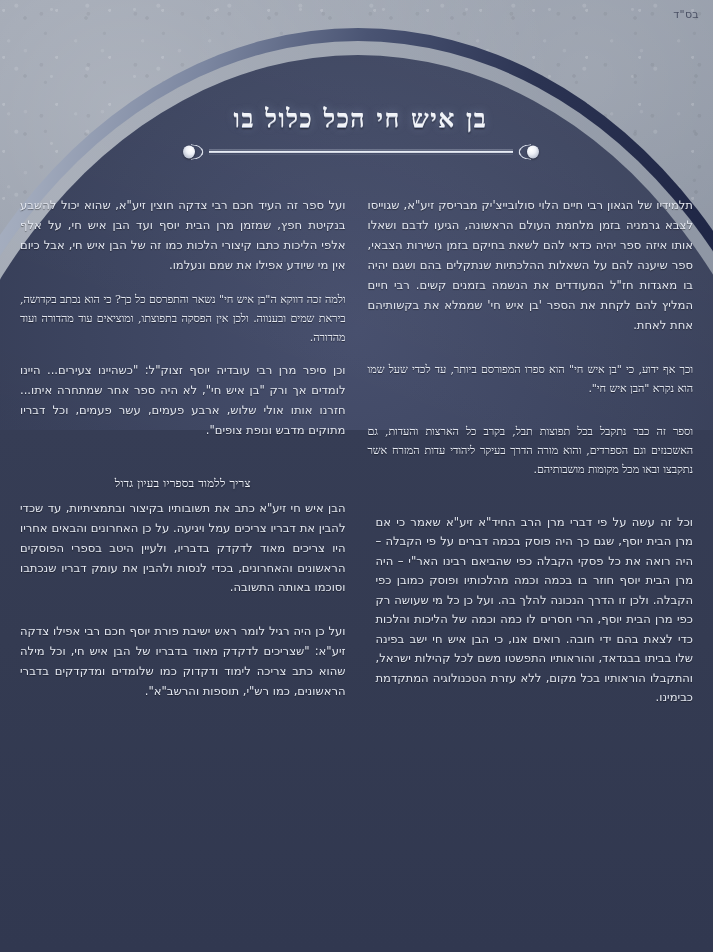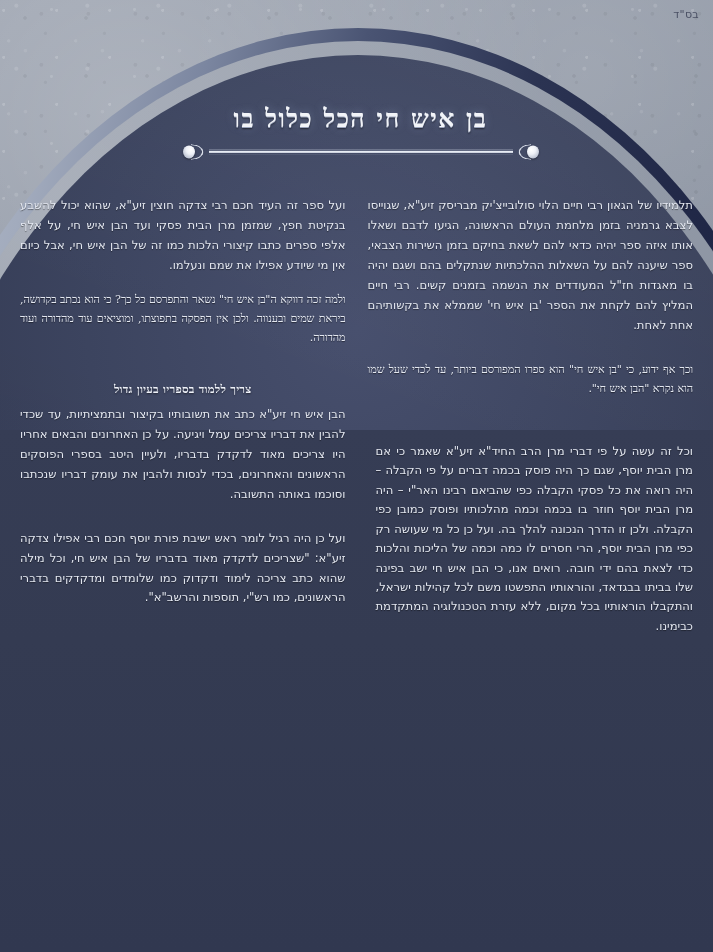--- a/index.html
+++ b/index.html
@@ -226,21 +226,21 @@
     font-family: "DejaVu Serif", "Liberation Serif", serif;
     font-size: 11.1px;
     letter-spacing: -.1px;
   }
   p.para.tight { line-height: 1.68; margin-left: 8px; }
 
   h2.sub {
     margin: 4px 0 9px 0;
     font-family: "DejaVu Serif", "Liberation Serif", serif;
     font-size: 11.6px;
-    font-weight: 700;
+    font-weight: 400;
     color: #eef1f8;
     text-align: center;
     letter-spacing: .2px;
     text-shadow: 0 1px 2px rgba(0,0,0,.5);
   }
 
   .spacer-sm { height: 10px; }
   .spacer-md { height: 17px; }
 </style>
 </head>
@@ -277,28 +277,30 @@
     </div>
   </div>
 
   <div class="columns">
 
     <div class="col">
       <p class="para">תלמידיו של הגאון רבי חיים הלוי סולובייצ'יק מבריסק זיע"א, שגוייסו לצבא גרמניה בזמן מלחמת העולם הראשונה, הגיעו לדבם ושאלו אותו איזה ספר יהיה כדאי להם לשאת בחיקם בזמן השירות הצבאי, ספר שיענה להם על השאלות ההלכתיות שנתקלים בהם ושגם יהיה בו מאגדות חז"ל המעודדים את הנשמה בזמנים קשים. רבי חיים המליץ להם לקחת את הספר 'בן איש חי' שממלא את בקשותיהם אחת לאחת.</p>
       <div class="spacer-sm"></div>
       <p class="para serif">וכך אף ידוע, כי "בן איש חי" הוא ספרו המפורסם ביותר, עד לכדי שעל שמו הוא נקרא "הבן איש חי".</p>
       <div class="spacer-sm"></div>
+      <p class="para serif">וספר זה כבר נתקבל בכל תפוצות תבל, בקרב כל הארצות והעדות, גם האשכנזים וגם הספרדים, והוא מורה הדרך בעיקר ליהודי עדות המזרח אשר נתקבצו ובאו מכל מקומות מושבותיהם.</p>
       <div class="spacer-sm"></div>
       <div class="spacer-sm"></div>
       <p class="para tight">וכל זה עשה על פי דברי מרן הרב החיד"א זיע"א שאמר כי אם מרן הבית יוסף, שגם כך היה פוסק בכמה דברים על פי הקבלה – היה רואה את כל פסקי הקבלה כפי שהביאם רבינו האר"י – היה מרן הבית יוסף חוזר בו בכמה וכמה מהלכותיו ופוסק כמובן כפי הקבלה. ולכן זו הדרך הנכונה להלך בה. ועל כן כל מי שעושה רק כפי מרן הבית יוסף, הרי חסרים לו כמה וכמה של הליכות והלכות כדי לצאת בהם ידי חובה. רואים אנו, כי הבן איש חי ישב בפינה שלו בביתו בבגדאד, והוראותיו התפשטו משם לכל קהילות ישראל, והתקבלו הוראותיו בכל מקום, ללא עזרת הטכנולוגיה המתקדמת כבימינו.</p>
     </div>
 
     <div class="col">
-      <p class="para">ועל ספר זה העיד חכם רבי צדקה חוצין זיע"א, שהוא יכול להשבע בנקיטת חפץ, שמזמן מרן הבית פסקי ועד הבן איש חי, על אלף אלפי ספרים כתבו קיצורי הלכות כמו זה של הבן איש חי, אבל כיום אין מי שיודע אפילו את שמם ונעלמו.</p>
+      <p class="para">ועל ספר זה העיד חכם רבי צדקה חוצין זיע"א, שהוא יכול להשבע בנקיטת חפץ, שמזמן מרן הבית יוסף ועד הבן איש חי, על אלף אלפי הליכות כתבו קיצורי הלכות כמו זה של הבן איש חי, אבל כיום אין מי שיודע אפילו את שמם ונעלמו.</p>
       <p class="para serif">ולמה זכה דווקא ה"בן איש חי" נשאר והתפרסם כל כך? כי הוא נכתב בקדושה, ביראת שמים ובענווה. ולכן אין הפסקה בתפוצתו, ומוציאים עוד מהדורה ועוד מהדורה.</p>
+      <p class="para">וכן סיפר מרן רבי עובדיה יוסף זצוק"ל: "כשהיינו צעירים... היינו לומדים אך ורק "בן איש חי", לא היה ספר אחר שמתחרה איתו... חזרנו אותו אולי שלוש, ארבע פעמים, עשר פעמים, וכל דבריו מתוקים מדבש ונופת צופים".</p>
       <div class="spacer-md"></div>
       <h2 class="sub">צריך ללמוד בספריו בעיון גדול</h2>
       <p class="para">הבן איש חי זיע"א כתב את תשובותיו בקיצור ובתמציתיות, עד שכדי להבין את דבריו צריכים עמל ויגיעה. על כן האחרונים והבאים אחריו היו צריכים מאוד לדקדק בדבריו, ולעיין היטב בספרי הפוסקים הראשונים והאחרונים, בכדי לנסות ולהבין את עומק דבריו שנכתבו וסוכמו באותה התשובה.</p>
       <div class="spacer-sm"></div>
       <p class="para">ועל כן היה רגיל לומר ראש ישיבת פורת יוסף חכם רבי אפילו צדקה זיע"א: "שצריכים לדקדק מאוד בדבריו של הבן איש חי, וכל מילה שהוא כתב צריכה לימוד ודקדוק כמו שלומדים ומדקדקים בדברי הראשונים, כמו רש"י, תוספות והרשב"א".</p>
     </div>
 
   </div>
 </div>
 

